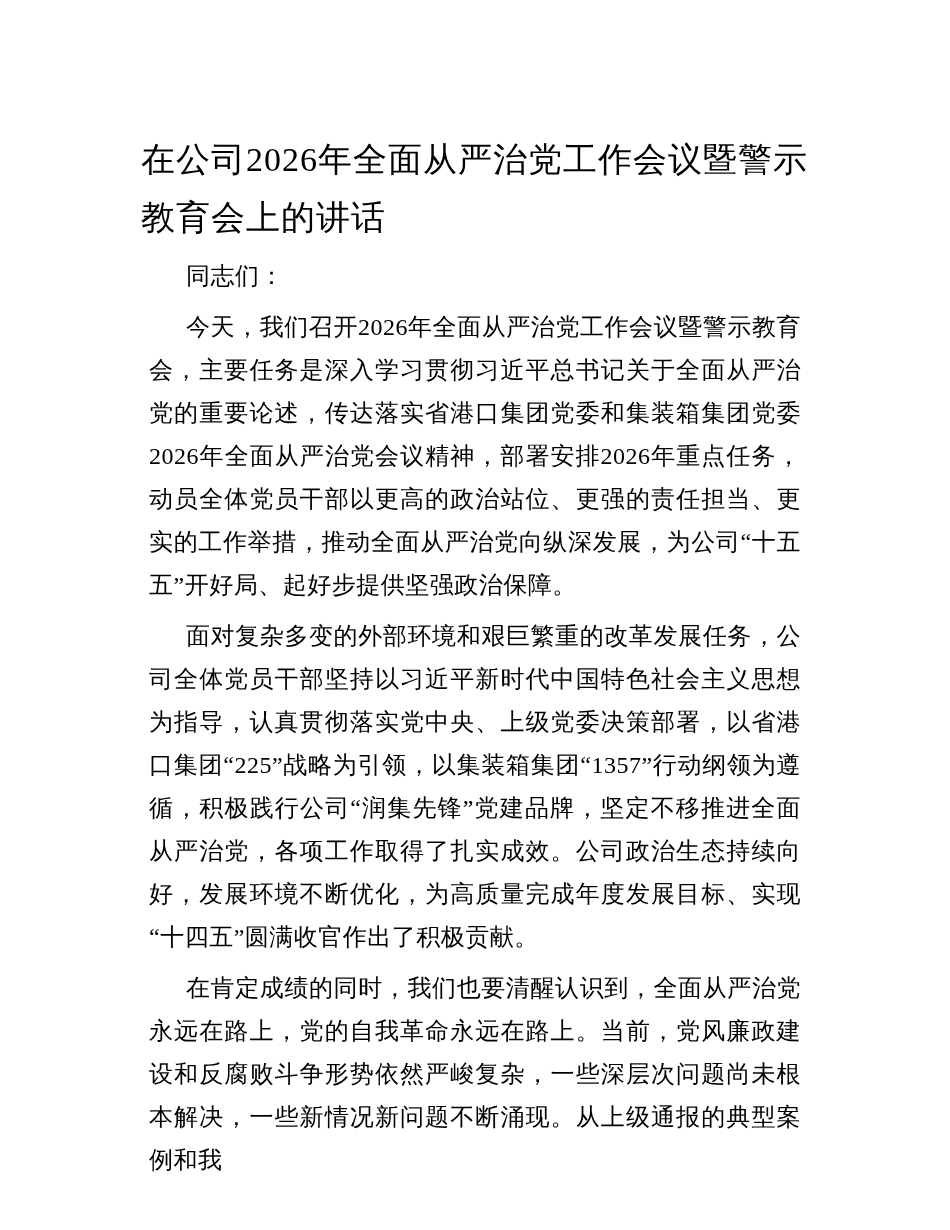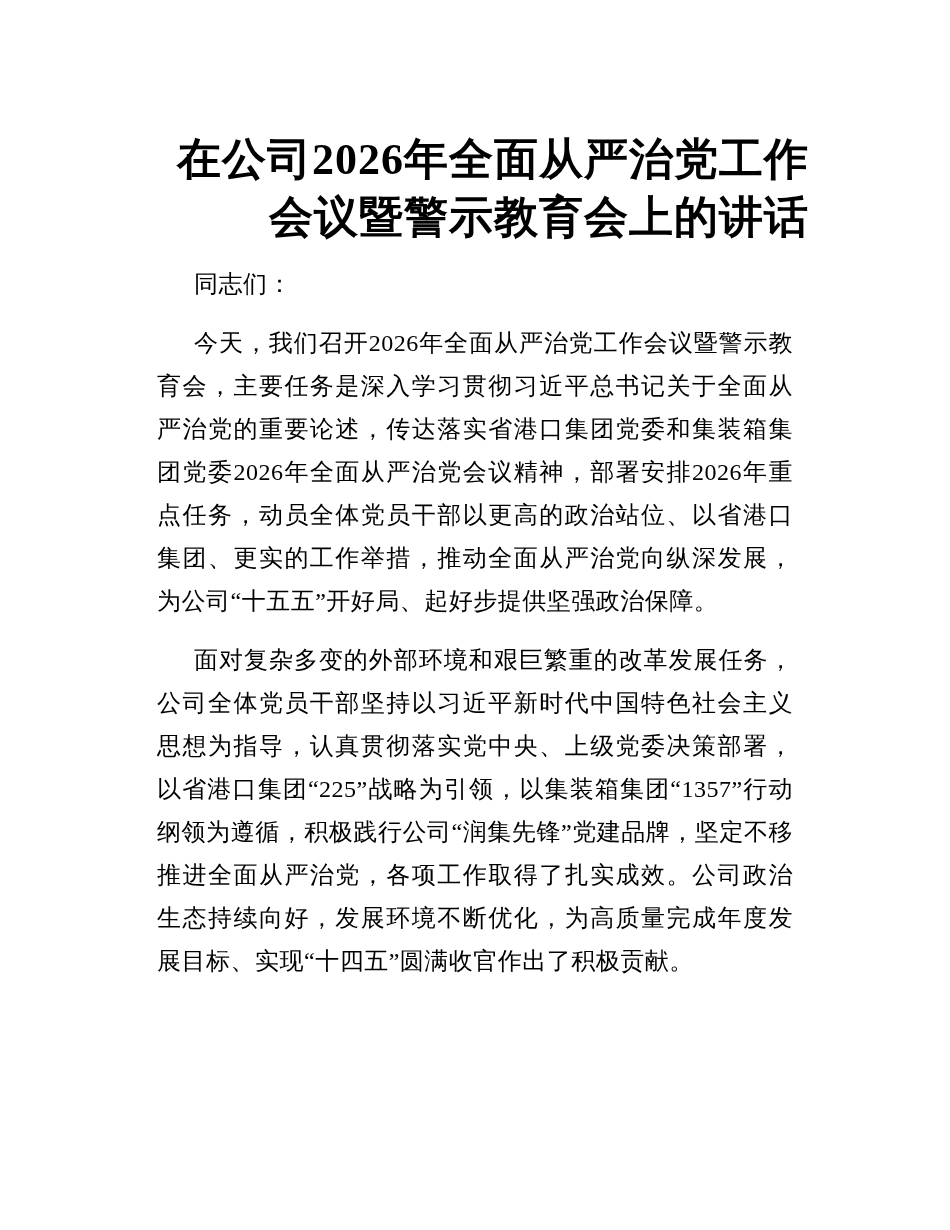--- a/index.html
+++ b/index.html
@@ -13,43 +13,44 @@
     height: 1230px;
     background: #ffffff;
     overflow: hidden;
     box-sizing: border-box;
     padding: 131px 141px 0 141px;
     color: #000000;
     font-family: "Liberation Serif", "DejaVu Serif", serif;
   }
   .doc-title {
     margin: 0 0 2px 0;
-    font-size: 44px;
+    font-size: 34px;
     line-height: 58px;
-    font-weight: bold;
-    text-align: right;
+    font-weight: normal;
+    text-align: left;
     letter-spacing: 1px;
   }
   .doc-body p {
-    margin: 16px;
+    margin: 8px;
     font-size: 24px;
     line-height: 43px;
     text-align: justify;
     text-justify: inter-character;
     text-indent: 37px;
     letter-spacing: 0.5px;
   }
 </style>
 </head>
 <body>
 
 <div class="page">
   <h1 class="doc-title">在公司2026年全面从严治党工作会议暨警示教育会上的讲话</h1>
 
   <div class="doc-body">
     <p>同志们：</p>
 
-    <p>今天，我们召开2026年全面从严治党工作会议暨警示教育会，主要任务是深入学习贯彻习近平总书记关于全面从严治党的重要论述，传达落实省港口集团党委和集装箱集团党委2026年全面从严治党会议精神，部署安排2026年重点任务，动员全体党员干部以更高的政治站位、以省港口集团、更实的工作举措，推动全面从严治党向纵深发展，为公司“十五五”开好局、起好步提供坚强政治保障。</p>
+    <p>今天，我们召开2026年全面从严治党工作会议暨警示教育会，主要任务是深入学习贯彻习近平总书记关于全面从严治党的重要论述，传达落实省港口集团党委和集装箱集团党委2026年全面从严治党会议精神，部署安排2026年重点任务，动员全体党员干部以更高的政治站位、更强的责任担当、更实的工作举措，推动全面从严治党向纵深发展，为公司“十五五”开好局、起好步提供坚强政治保障。</p>
 
     <p>面对复杂多变的外部环境和艰巨繁重的改革发展任务，公司全体党员干部坚持以习近平新时代中国特色社会主义思想为指导，认真贯彻落实党中央、上级党委决策部署，以省港口集团“225”战略为引领，以集装箱集团“1357”行动纲领为遵循，积极践行公司“润集先锋”党建品牌，坚定不移推进全面从严治党，各项工作取得了扎实成效。公司政治生态持续向好，发展环境不断优化，为高质量完成年度发展目标、实现“十四五”圆满收官作出了积极贡献。</p>
 
+    <p>在肯定成绩的同时，我们也要清醒认识到，全面从严治党永远在路上，党的自我革命永远在路上。当前，党风廉政建设和反腐败斗争形势依然严峻复杂，一些深层次问题尚未根本解决，一些新情况新问题不断涌现。从上级通报的典型案例和我</p>
   </div>
 </div>
 
 </body></html>

